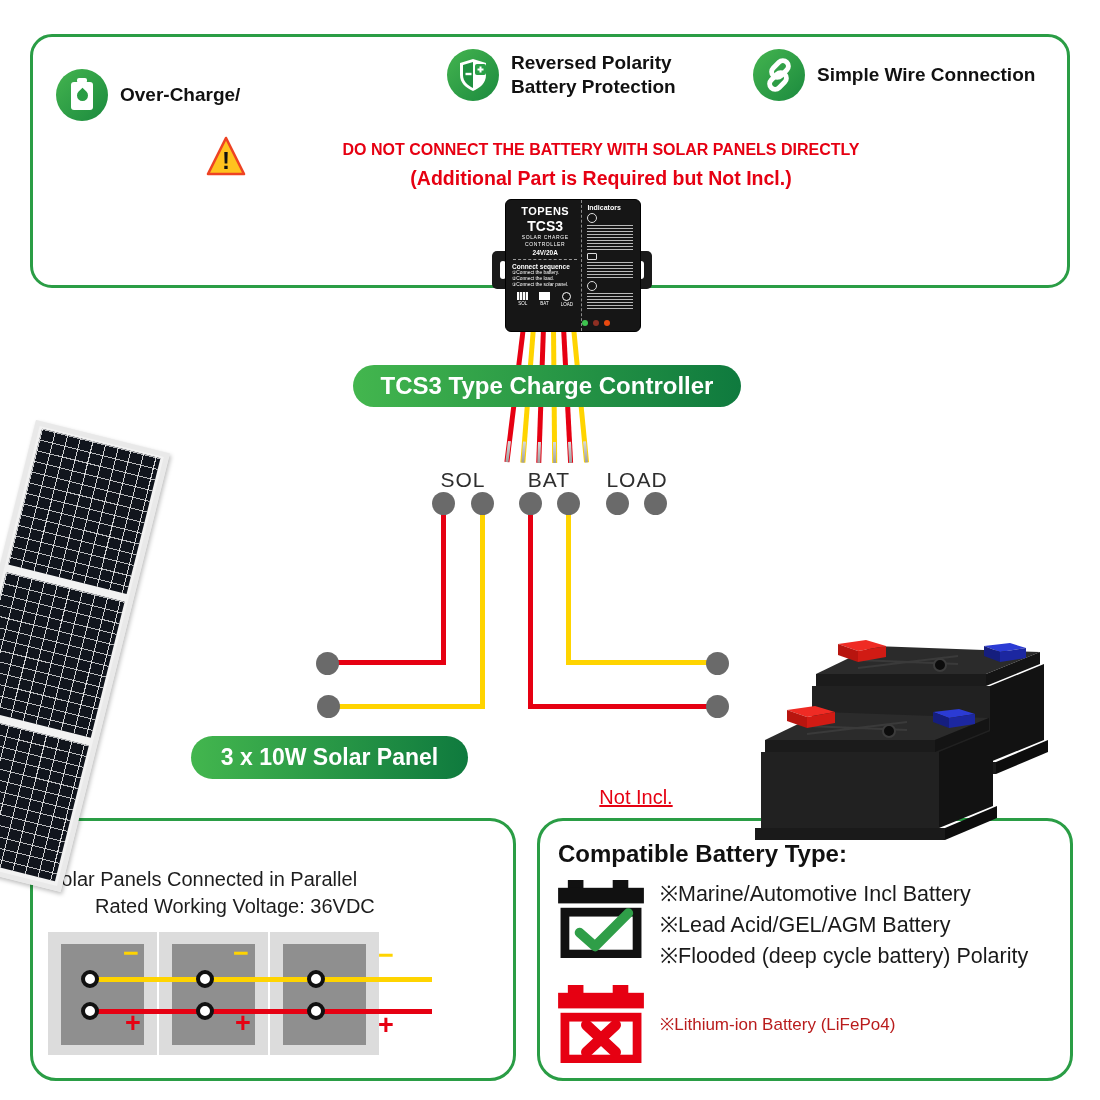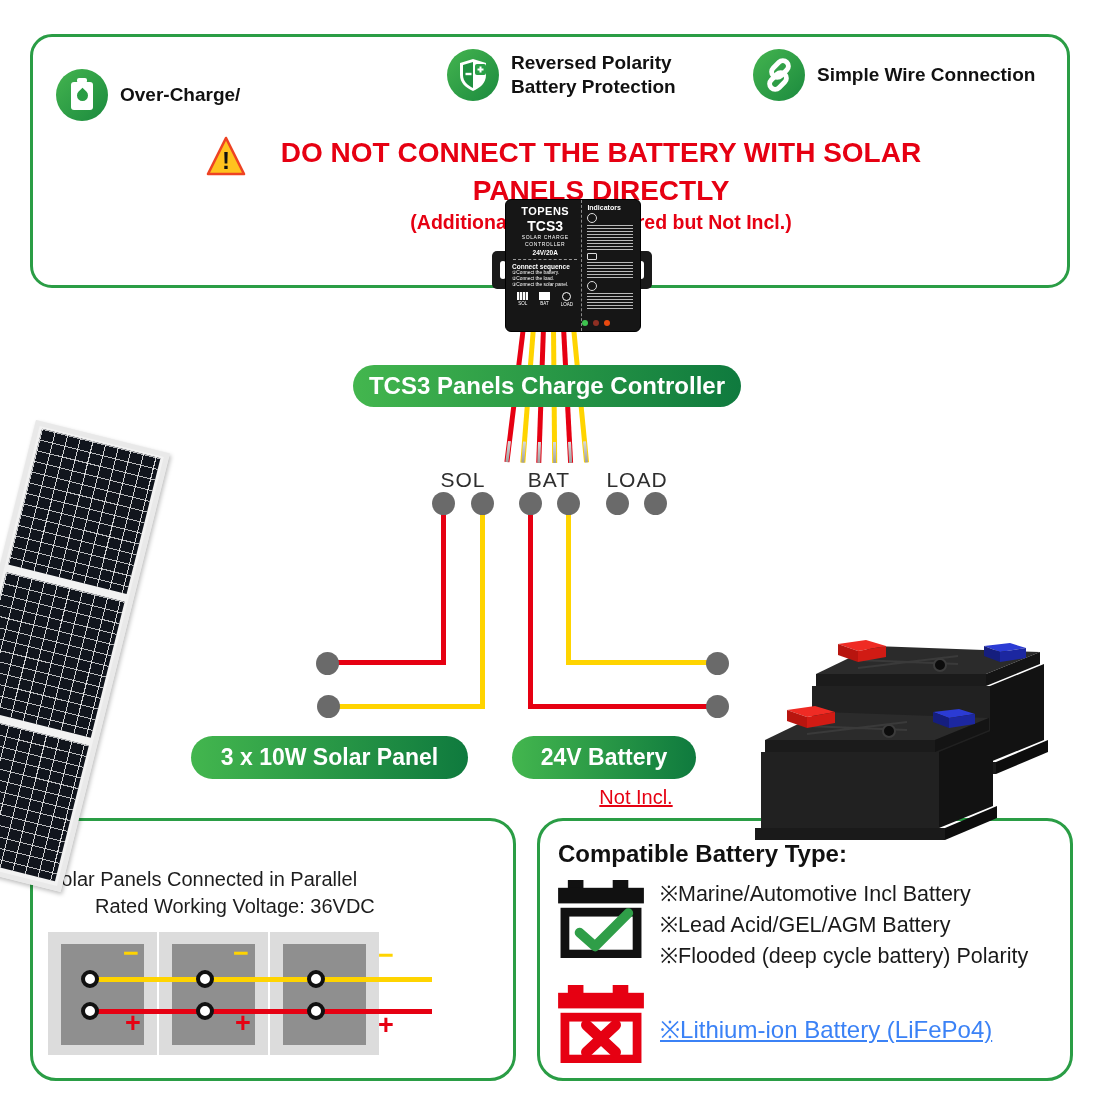--- a/index.html
+++ b/index.html
@@ -21,21 +21,21 @@
   .bl-tab{position:absolute;left:21px;top:9px;width:10px;height:5px;background:#fff;border-radius:2px;}
   .bl-leaf{position:absolute;left:21px;top:21px;width:11px;height:11px;background:#2a9d45;
            border-radius:50% 0 50% 50%;transform:rotate(-45deg);}
   
   .sh-svg{position:absolute;left:8px;top:8px;}
   
   .ch-svg{position:absolute;left:7px;top:7px;}
   
   #warn{position:absolute;left:205px;top:134px;display:flex;z-index:2;}
   .warn-txt{margin-left:14px;text-align:center;color:#e60012;font-weight:bold;}
-  .warn-l1{font-size:28px;line-height:38px;}
+  .warn-l1{font-size:16px;line-height:32px;}
   .warn-l2{font-size:19.5px;line-height:25px;}
   
   #controller{position:absolute;left:490px;top:199px;width:164px;height:131px;z-index:3;}
   .ear{position:absolute;top:52px;width:22px;height:38px;background:#1a1a1a;border-radius:5px;}
   .ear .slot{position:absolute;left:8px;top:10px;width:6px;height:18px;background:#fff;border-radius:3px;}
   .ctl-body{position:absolute;left:15px;top:0;width:134px;height:131px;background:#161616;
             border-radius:6px;border:1px solid #000;display:flex;color:#fff;}
   .ctl-l{width:57%;padding:5px 3px 3px 6px;box-sizing:border-box;border-right:1px dashed #8a8a8a;text-align:center;}
   .ctl-r{flex:1;padding:4px 4px 3px 5px;box-sizing:border-box;}
   .ctl-brand{font-size:11px;font-weight:bold;letter-spacing:.5px;}
@@ -86,21 +86,21 @@
   
   .lb-text{position:absolute;left:48px;font-size:20px;color:#1d1d1d;z-index:1;}
   .mini-panel{position:absolute;top:932px;width:109px;height:123px;background:#dcdcdc;z-index:1;}
   .mini-inner{position:absolute;left:13px;right:13px;top:12px;bottom:10px;background:#8f8f8f;}
   .term{position:absolute;width:10px;height:10px;background:#fff;border:4px solid #111;border-radius:50%;z-index:3;}
   .sign{position:absolute;font-size:27px;font-weight:bold;z-index:3;}
   .sign.minus{color:#ffd400;} .sign.plus{color:#e60012;}
   
   #cb-title{position:absolute;left:558px;top:840px;font-size:24px;font-weight:bold;color:#111;z-index:1;}
   .cb-item{position:absolute;left:660px;font-size:21.5px;color:#1a1a1a;z-index:1;white-space:nowrap;}
-  #cb-bad{position:absolute;left:660px;top:1012px;font-size:24px;color:#3b82f6;z-index:1;white-space:nowrap;text-decoration:underline;}
+  #cb-bad{position:absolute;left:660px;top:1012px;font-size:17px;color:#b91c1c;z-index:1;white-space:nowrap;}
   .batt-ic{position:absolute;left:555px;z-index:1;}
 </style>
 </head>
 <body>
 
 <div id="stage">
 
   <div id="top-box" class="gbox"></div>
 
   <div class="badge" style="left:56px;top:49px;margin-top:20px;">
@@ -207,21 +207,21 @@
     </div>
   </div>
 
   <div class="wire" style="left:521px;background:#e60012;transform:rotate(7deg);"></div>
   <div class="wire" style="left:531px;background:#ffd400;transform:rotate(4.5deg);"></div>
   <div class="wire" style="left:541px;background:#e60012;transform:rotate(2deg);"></div>
   <div class="wire" style="left:551px;background:#ffd400;transform:rotate(-0.5deg);"></div>
   <div class="wire" style="left:561px;background:#e60012;transform:rotate(-3deg);"></div>
   <div class="wire" style="left:571px;background:#ffd400;transform:rotate(-5.5deg);"></div>
 
-  <div id="pill-ctl" class="pill">TCS3 Panels Charge Controller</div>
+  <div id="pill-ctl" class="pill">TCS3 Type Charge Controller</div>
 
   <div class="tlabel" style="left:432px;width:62px;">SOL</div>
   <div class="tlabel" style="left:517px;width:64px;">BAT</div>
   <div class="tlabel" style="left:602px;width:70px;">LOAD</div>
 
   <div class="dot" style="left:432px;top:492px;"></div>
   <div class="dot" style="left:471px;top:492px;"></div>
   <div class="dot" style="left:519px;top:492px;"></div>
   <div class="dot" style="left:557px;top:492px;"></div>
   <div class="dot" style="left:606px;top:492px;"></div>
@@ -241,21 +241,20 @@
   <div class="dot" style="left:706px;top:652px;"></div>
   <div class="dot" style="left:706px;top:695px;"></div>
 
   <div id="solar-panel">
     <div class="cells" style="top:2px;"></div>
     <div class="cells" style="top:150px;"></div>
     <div class="cells" style="top:298px;"></div>
   </div>
 
   <div id="pill-solar" class="pill">3 x 10W Solar Panel</div>
-  <div id="pill-batt" class="pill">24V Battery</div>
   <div id="not-incl" class="abs">Not Incl.</div>
 
   <svg class="battery" style="left:788px;top:612px;" viewBox="0 0 262 168">
     <polygon points="28,62 198,62 252,40 86,34" fill="#2b2b2b"></polygon>
     <polygon points="28,62 198,62 198,74 28,74" fill="#1b1b1b"></polygon>
     <polygon points="198,62 252,40 252,52 198,74" fill="#141414"></polygon>
     <polygon points="24,74 202,74 202,150 24,150" fill="#212121"></polygon>
     <polygon points="202,74 256,52 256,128 202,150" fill="#121212"></polygon>
     <polygon points="18,150 208,150 208,162 18,162" fill="#1a1a1a"></polygon>
     <polygon points="208,150 260,128 260,140 208,162" fill="#0d0d0d"></polygon>

